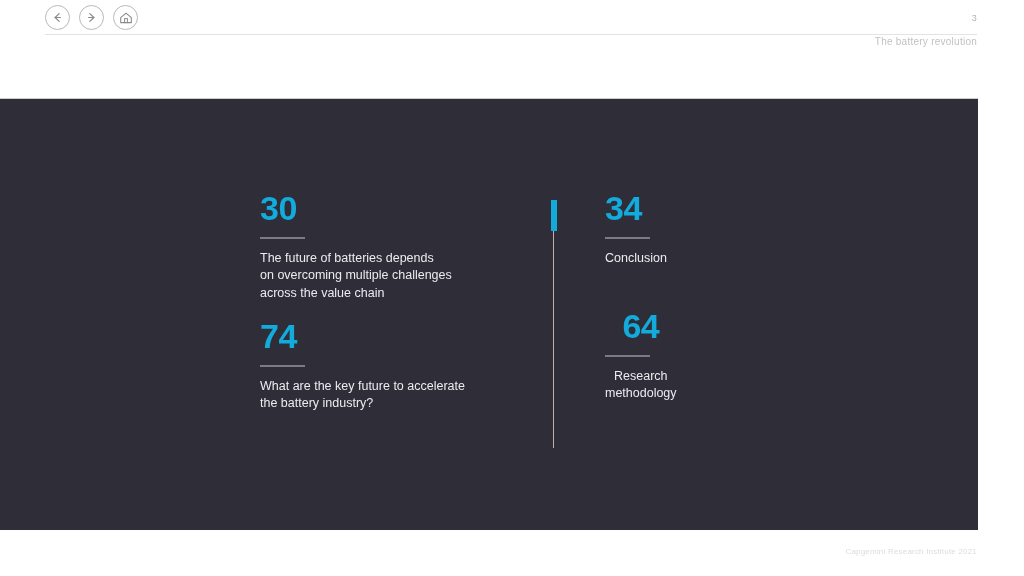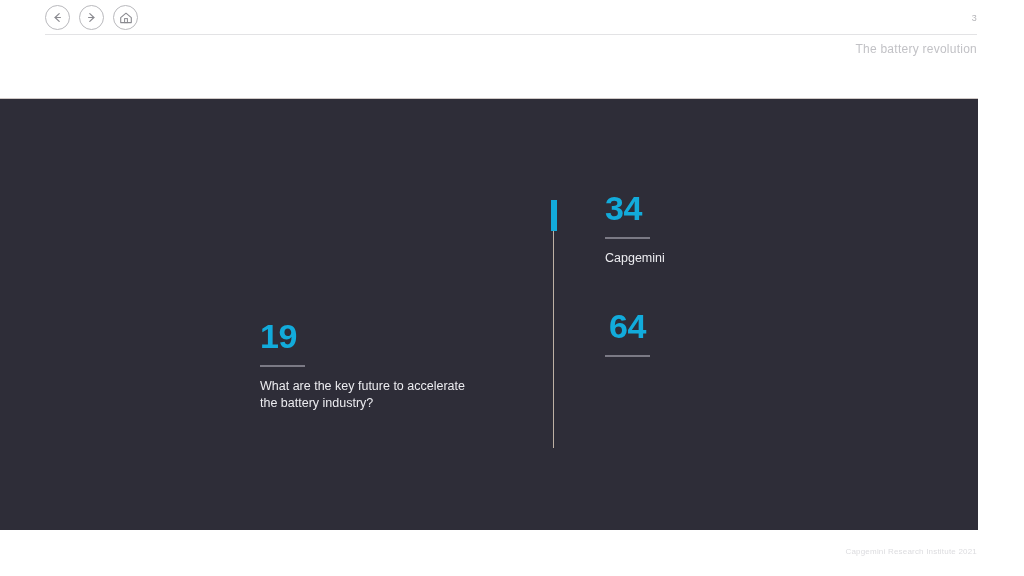--- a/index.html
+++ b/index.html
@@ -56,24 +56,23 @@
     right: 47px;
     top: 13px;
     font-size: 9px;
     color: #b4b4b8;
     letter-spacing: 0.2px;
   }
   .header-subtitle {
     position: absolute;
     right: 47px;
     top: 36px;
-    font-size: 12px;
+    font-size: 10px;
     color: #c2c2c6;
     letter-spacing: 0.25px;
-    margin-top: 6px;
   }
 
   
   .slide {
     position: absolute;
     left: 0;
     top: 98px;
     width: 978px;
     height: 432px;
     background: #2e2d38;
@@ -183,35 +182,44 @@
 </div>
 
 <div class="slide">
   <div class="columns">
 
     <div class="divider">
       <div class="divider-cap"></div>
       <div class="divider-line"></div>
     </div>
 
+    <div class="entry entry-30">
+      <div class="entry-number">30</div>
+      <div class="entry-rule"></div>
+      <div class="entry-text">The future of batteries depends
+on overcoming multiple challenges
+across the value chain</div>
+    </div>
 
     <div class="entry entry-46">
-      <div class="entry-number">19</div>
+      <div class="entry-number">74</div>
       <div class="entry-rule"></div>
       <div class="entry-text">What are the key future to accelerate
 the battery industry?</div>
     </div>
 
     <div class="entry entry-62">
       <div class="entry-number">34</div>
       <div class="entry-rule"></div>
-      <div class="entry-text">Capgemini</div>
+      <div class="entry-text">Conclusion</div>
     </div>
 
     <div class="entry entry-64">
       <div class="entry-number">64</div>
       <div class="entry-rule"></div>
+      <div class="entry-text">Research
+methodology</div>
     </div>
 
   </div>
 </div>
 
 <div class="footer-credit">Capgemini Research Institute 2021</div>
 
 </body></html>

